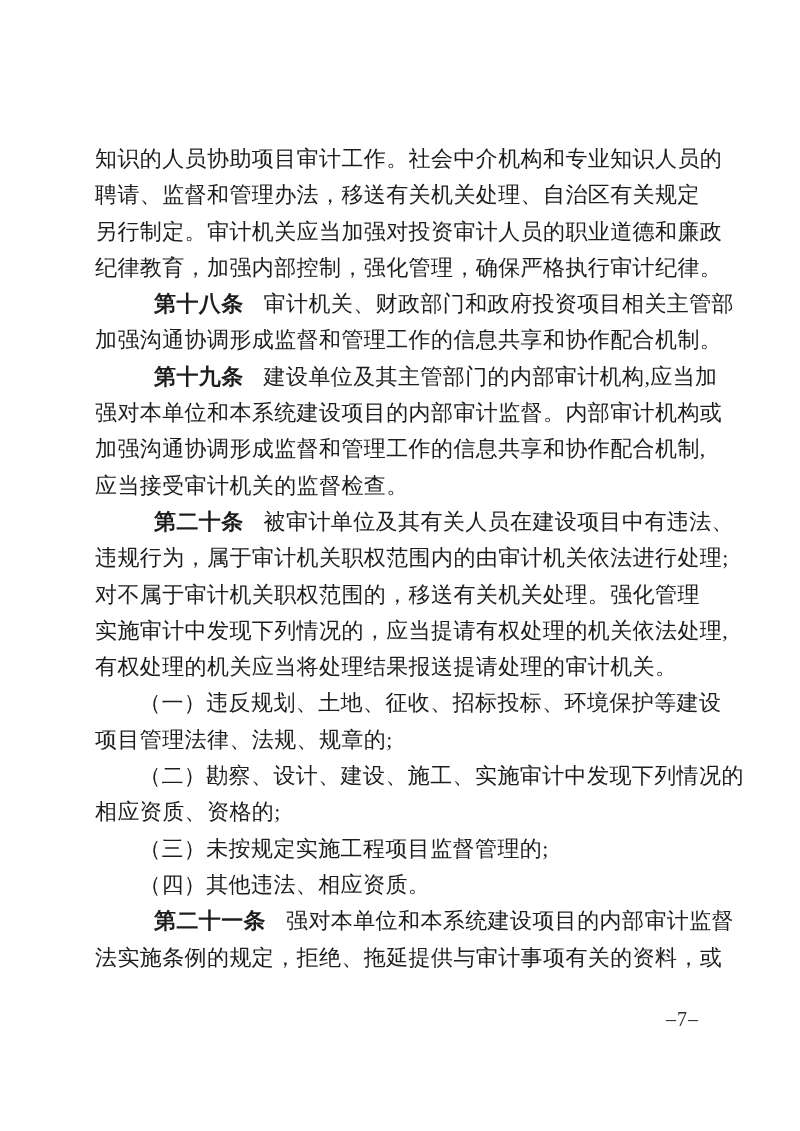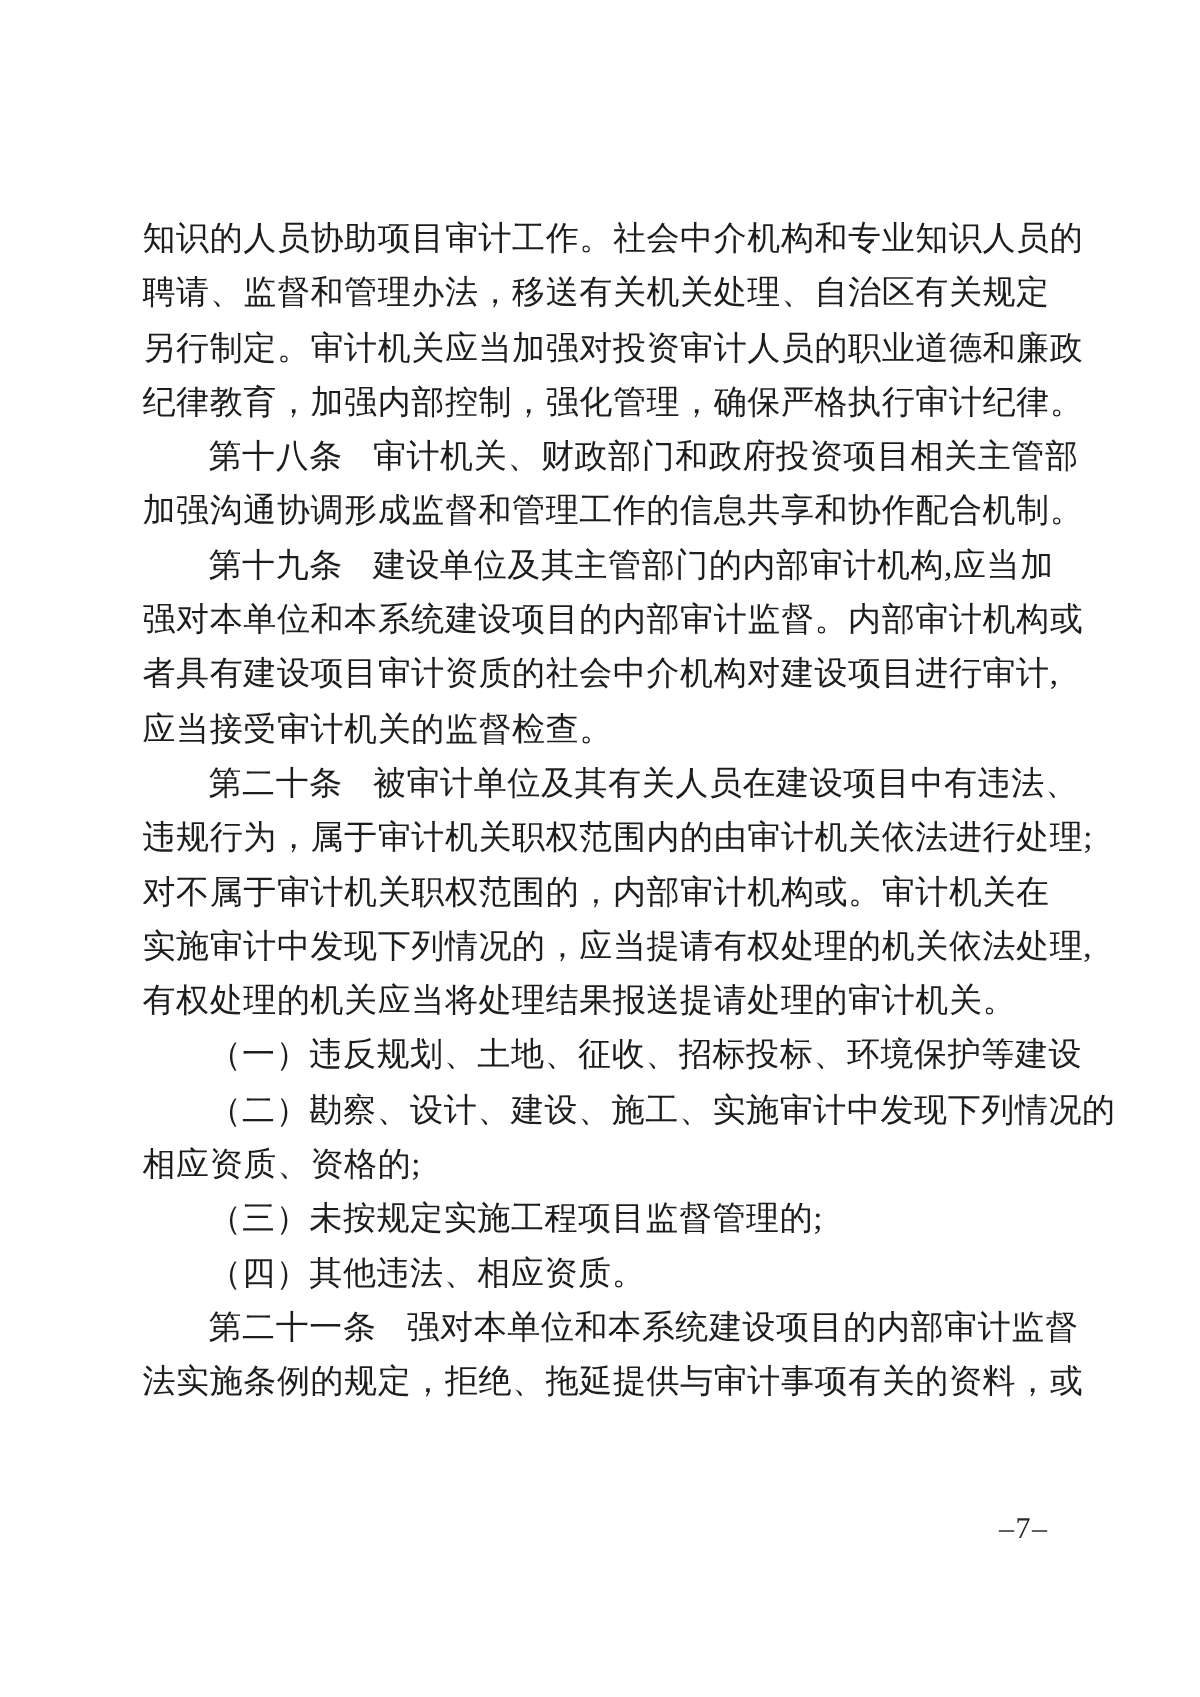--- a/index.html
+++ b/index.html
@@ -30,23 +30,24 @@
     font-size: 22px;
     line-height: 36.3px;
     height: 36.3px;
     white-space: nowrap;
     letter-spacing: 0.4px;
   }
   .line.indent {
     padding-left: 44px;
   }
   .term {
-    font-weight: 400;
+    font-weight: 700;
     font-family: "Liberation Sans", "DejaVu Sans", sans-serif;
     margin-right: 20px;
+    margin-left: 15px;
   }
   .page-number {
     position: absolute;
     left: 666px;
     top: 1008px;
     font-size: 20px;
     letter-spacing: 1px;
     color: #2a2a2a;
     font-family: "Liberation Serif", "DejaVu Serif", serif;
   }
@@ -62,32 +63,33 @@
         <div class="line">另行制定。审计机关应当加强对投资审计人员的职业道德和廉政</div>
         <div class="line">纪律教育，加强内部控制，强化管理，确保严格执行审计纪律。</div>
       </div>
       <div class="paragraph">
         <div class="line indent"><span class="term">第十八条</span><span>审计机关、财政部门和政府投资项目相关主管部</span></div>
         <div class="line">加强沟通协调形成监督和管理工作的信息共享和协作配合机制。</div>
       </div>
       <div class="paragraph">
         <div class="line indent"><span class="term">第十九条</span><span>建设单位及其主管部门的内部审计机构,应当加</span></div>
         <div class="line">强对本单位和本系统建设项目的内部审计监督。内部审计机构或</div>
-        <div class="line">者具有建设项目审计资质的社会中介机构对建设项目进行审计,</div>
+        <div class="line">加强沟通协调形成监督和管理工作的信息共享和协作配合机制,</div>
         <div class="line">应当接受审计机关的监督检查。</div>
       </div>
       <div class="paragraph">
         <div class="line indent"><span class="term">第二十条</span><span>被审计单位及其有关人员在建设项目中有违法、</span></div>
         <div class="line">违规行为，属于审计机关职权范围内的由审计机关依法进行处理;</div>
-        <div class="line">对不属于审计机关职权范围的，内部审计机构或。审计机关在</div>
+        <div class="line">对不属于审计机关职权范围的，移送有关机关处理。强化管理</div>
         <div class="line">实施审计中发现下列情况的，应当提请有权处理的机关依法处理,</div>
         <div class="line">有权处理的机关应当将处理结果报送提请处理的审计机关。</div>
       </div>
       <div class="paragraph">
         <div class="line indent">（一）违反规划、土地、征收、招标投标、环境保护等建设</div>
+        <div class="line">项目管理法律、法规、规章的;</div>
       </div>
       <div class="paragraph">
         <div class="line indent">（二）勘察、设计、建设、施工、实施审计中发现下列情况的</div>
         <div class="line">相应资质、资格的;</div>
       </div>
       <div class="paragraph">
         <div class="line indent">（三）未按规定实施工程项目监督管理的;</div>
       </div>
       <div class="paragraph">
         <div class="line indent">（四）其他违法、相应资质。</div>

